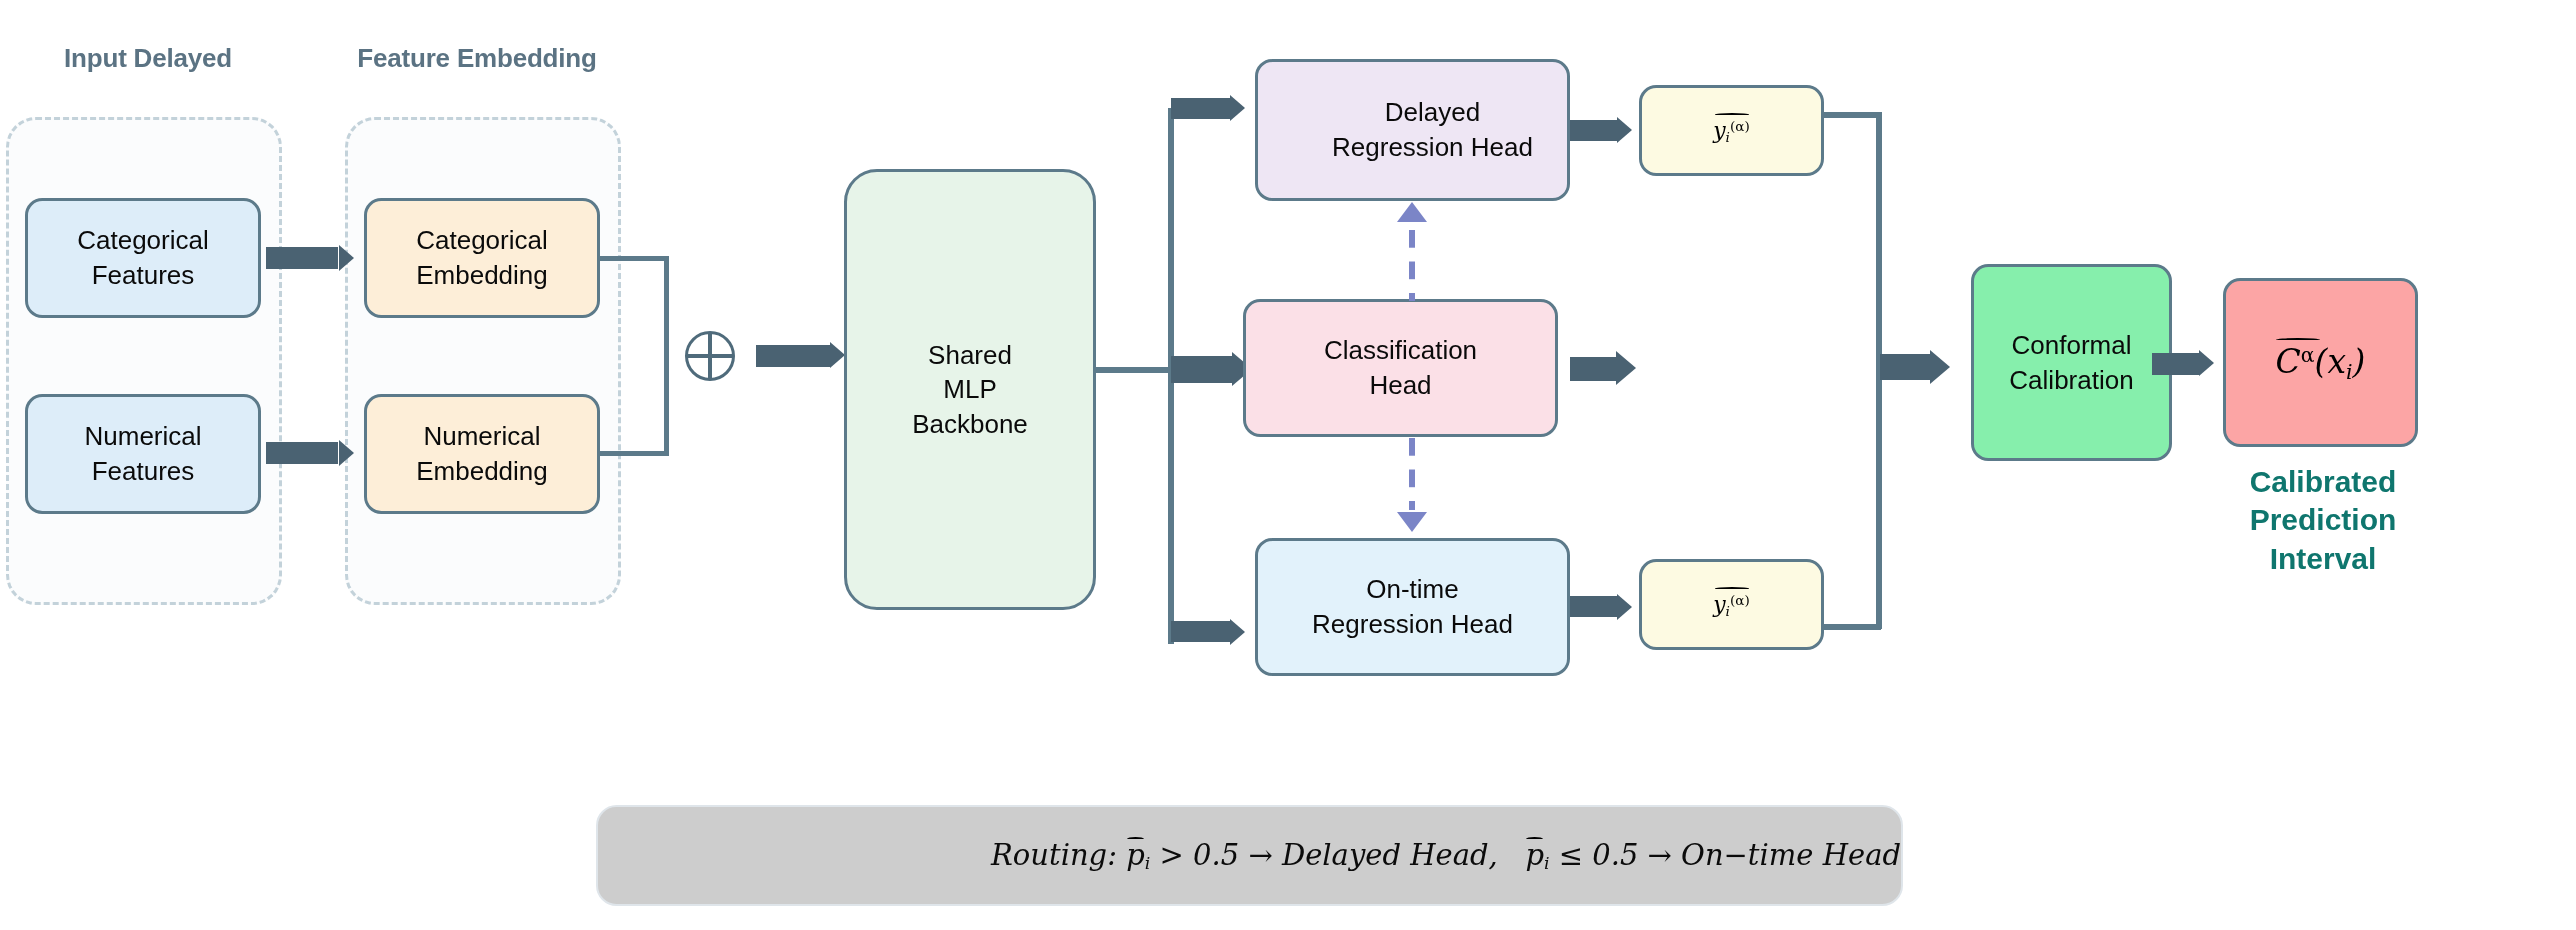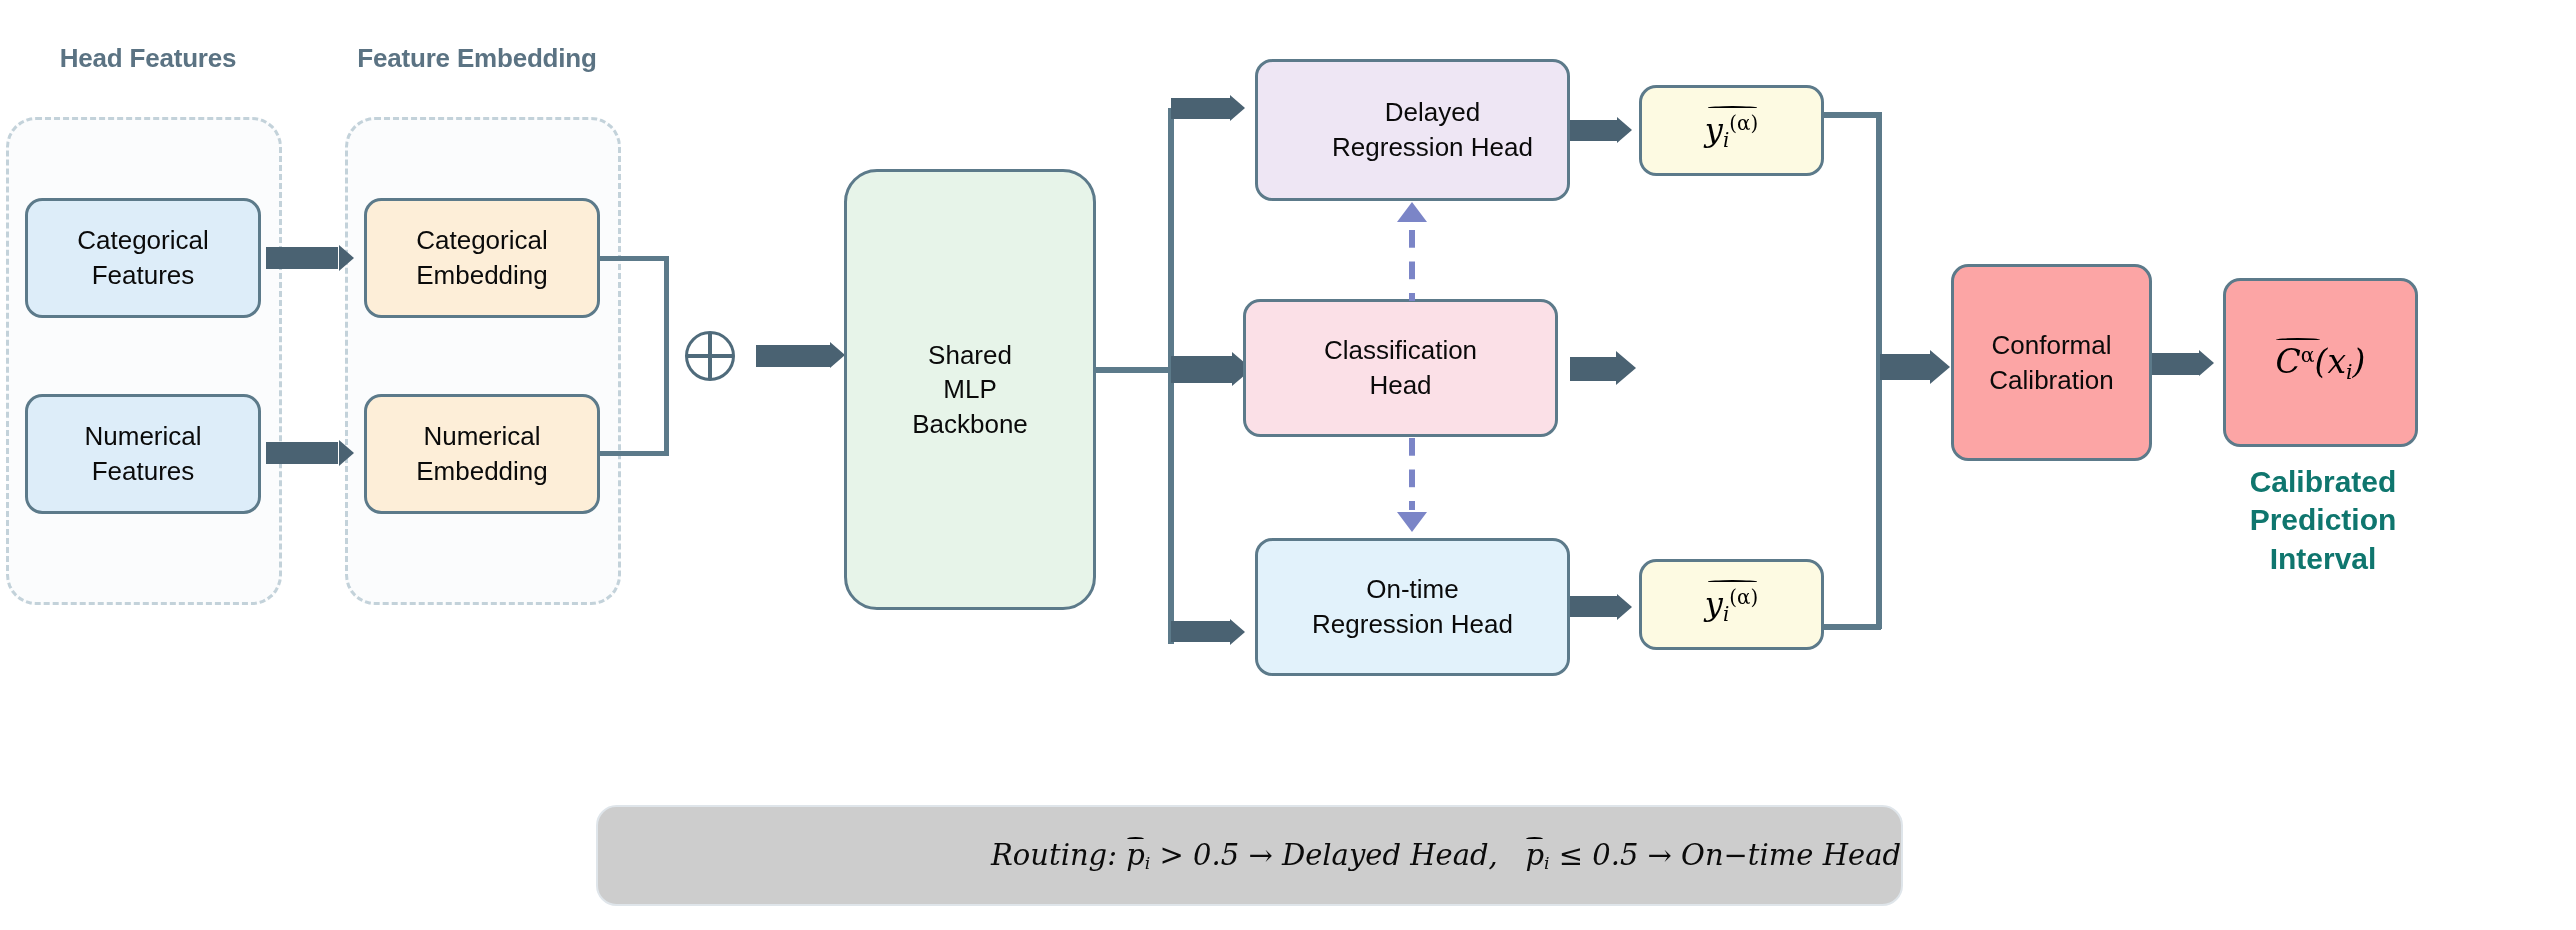--- a/index.html
+++ b/index.html
@@ -54,28 +54,28 @@
   }
   .node.big-radius { border-radius: 33px; }
 
   .fill-blue   { background: #ddedf9; }
   .fill-orange { background: #fdeed8; }
   .fill-green  { background: #e7f4e9; }
   .fill-purple { background: #eee6f4; padding-left: 40px; }
   .fill-pink   { background: #fbe0e7; }
   .fill-skyblue{ background: #e2f2fb; }
   .fill-cream  { background: #fdfae2; }
-  .fill-wheat  { background: #fca5a5; }
+  .fill-wheat  { background: #86efac; margin-left: 20px; }
   .fill-white  { background: #fca5a5; }
 
   
   .math {
     font-family: "DejaVu Serif", "Liberation Serif", serif;
     font-style: italic;
-    font-size: 32px;
+    font-size: 22px;
     color: #000;
     white-space: nowrap;
   }
   .math .hatwrap {
     position: relative;
     display: inline-block;
     padding-top: 1.6px;
   }
   .math .hatbar {
     position: absolute;
@@ -183,21 +183,21 @@
     color: #0b0b0b;
     white-space: pre;
   }
   .routing-text sub { font-size: 0.6em; vertical-align: -0.25em; }
 </style>
 </head>
 <body>
 
 <div id="canvas">
 
-  <div class="section-title abs" style="left:0px; top:43px; width:296px;">Head Features</div>
+  <div class="section-title abs" style="left:0px; top:43px; width:296px;">Input Delayed</div>
 
   <div class="section-title abs" style="left:321px; top:43px; width:312px;">Feature Embedding</div>
 
   <div class="group-box abs" style="left:6.3px; top:117px; width:276px; height:488px;"></div>
 
   <div class="node fill-blue abs" style="left:25px; top:198px; width:236px; height:120px;">
     <span style="white-space:pre-line;">Categorical
 Features</span>
   </div>
 

